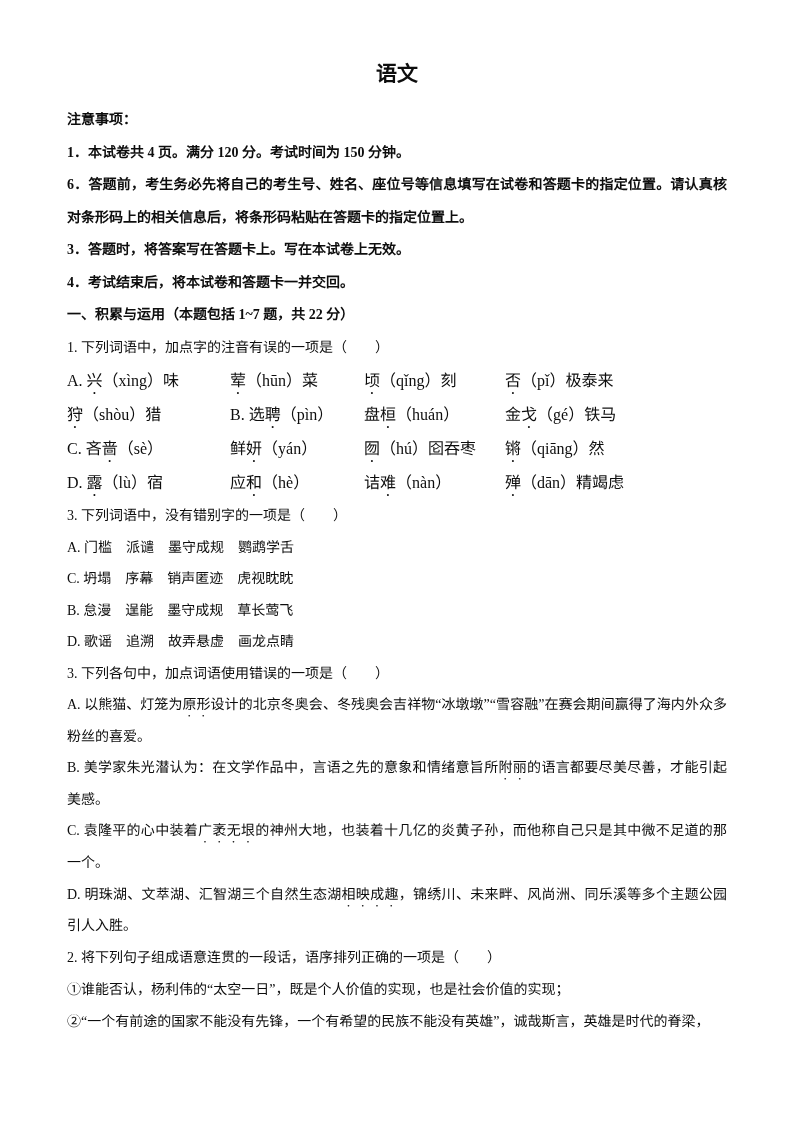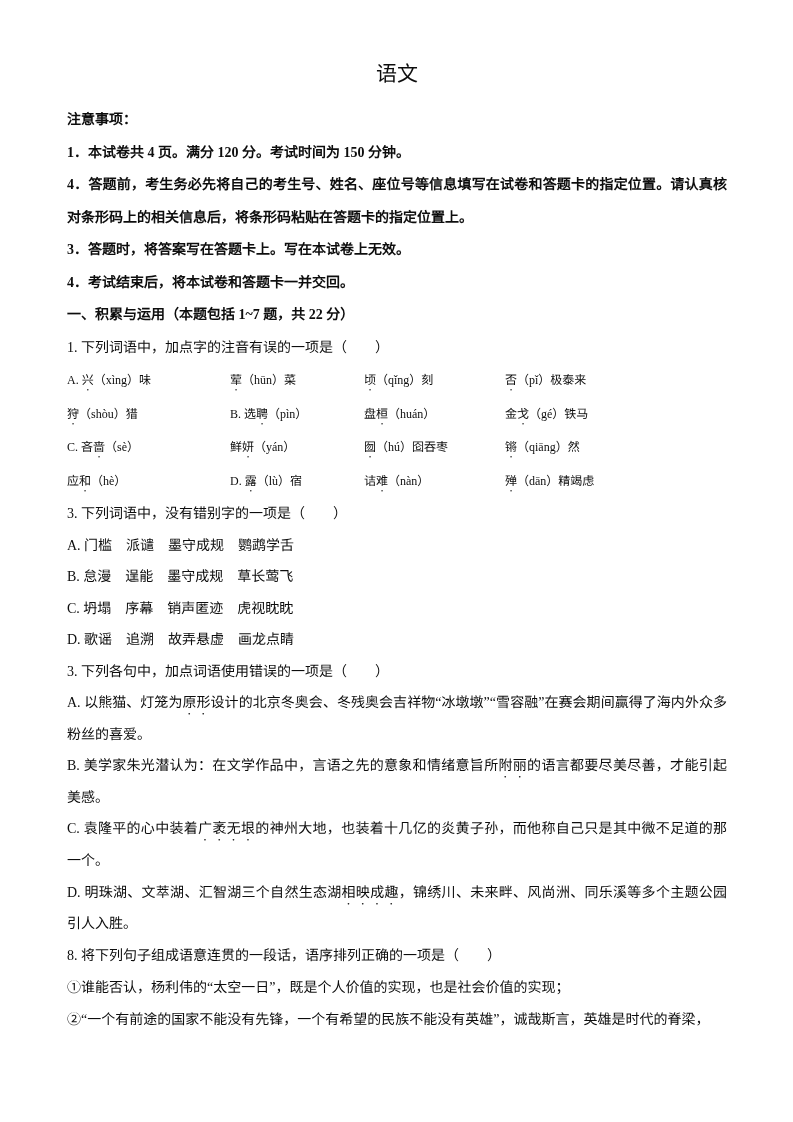--- a/index.html
+++ b/index.html
@@ -10,31 +10,31 @@
     color:#0d0d0d;
     font-family:"Liberation Serif","DejaVu Serif",serif;
     overflow:hidden;
     box-sizing:border-box;
   }
   .content { padding:60px 66px 0 67px; }
   .title {
     margin:0 0 16px 0;
     text-align:center;
     font-size:21px;
-    font-weight:400;
+    font-weight:700;
     line-height:28px;
   }
   p { margin:0; font-size:14px; text-align:justify; }
   .notice p { line-height:32.5px; font-weight:700; }
   .section-heading { font-weight:700; line-height:32.5px; }
   .stem { line-height:32.5px; }
   .q1-row {
     display:grid;
     grid-template-columns:163px 134px 141px auto;
-    font-size:12px;
+    font-size:16px;
     line-height:33.5px;
   }
   .q2-block p { line-height:31.5px; }
   .q3-block p { line-height:31.6px; }
   .q4-block p { line-height:32px; }
   
   .dt {
     -webkit-text-emphasis:filled dot;
     -webkit-text-emphasis-position:under left;
     text-emphasis:filled dot;
@@ -45,21 +45,21 @@
 <body>
 
 <div class="page">
   <div class="content">
 
     <h1 class="title">语文</h1>
 
     <div class="notice">
       <p>注意事项：</p>
       <p>1．本试卷共 4 页。满分 120 分。考试时间为 150 分钟。</p>
-      <p>4．答题前，考生务必先将自己的考生号、姓名、座位号等信息填写在试卷和答题卡的指定位置。请认真核对条形码上的相关信息后，将条形码粘贴在答题卡的指定位置上。</p>
+      <p>6．答题前，考生务必先将自己的考生号、姓名、座位号等信息填写在试卷和答题卡的指定位置。请认真核对条形码上的相关信息后，将条形码粘贴在答题卡的指定位置上。</p>
       <p>3．答题时，将答案写在答题卡上。写在本试卷上无效。</p>
       <p>4．考试结束后，将本试卷和答题卡一并交回。</p>
     </div>
 
     <p class="section-heading">一、积累与运用（本题包括 1~7 题，共 22 分）</p>
 
     <div class="q1-block">
       <p class="stem">1. 下列词语中，加点字的注音有误的一项是（　　）</p>
       <div class="q1-row">
         <span>A. <span class="dt">兴</span>（xìng）味</span>
@@ -73,43 +73,43 @@
         <span>盘<span class="dt">桓</span>（huán）</span>
         <span>金<span class="dt">戈</span>（gé）铁马</span>
       </div>
       <div class="q1-row">
         <span>C. 吝<span class="dt">啬</span>（sè）</span>
         <span>鲜<span class="dt">妍</span>（yán）</span>
         <span><span class="dt">囫</span>（hú）囵吞枣</span>
         <span><span class="dt">锵</span>（qiāng）然</span>
       </div>
       <div class="q1-row">
+        <span>D. <span class="dt">露</span>（lù）宿</span>
         <span>应<span class="dt">和</span>（hè）</span>
-        <span>D. <span class="dt">露</span>（lù）宿</span>
         <span>诘<span class="dt">难</span>（nàn）</span>
         <span><span class="dt">殚</span>（dān）精竭虑</span>
       </div>
     </div>
 
     <div class="q2-block">
       <p class="stem">3. 下列词语中，没有错别字的一项是（　　）</p>
       <p>A. 门槛　派谴　墨守成规　鹦鹉学舌</p>
+      <p>C. 坍塌　序幕　销声匿迹　虎视眈眈</p>
       <p>B. 怠漫　逞能　墨守成规　草长莺飞</p>
-      <p>C. 坍塌　序幕　销声匿迹　虎视眈眈</p>
       <p>D. 歌谣　追溯　故弄悬虚　画龙点睛</p>
     </div>
 
     <div class="q3-block">
       <p class="stem">3. 下列各句中，加点词语使用错误的一项是（　　）</p>
       <p>A. 以熊猫、灯笼为<span class="dt">原</span><span class="dt">形</span>设计的北京冬奥会、冬残奥会吉祥物“冰墩墩”“雪容融”在赛会期间赢得了海内外众多粉丝的喜爱。</p>
       <p>B. 美学家朱光潜认为：在文学作品中，言语之先的意象和情绪意旨所<span class="dt">附</span><span class="dt">丽</span>的语言都要尽美尽善，才能引起美感。</p>
       <p>C. 袁隆平的心中装着<span class="dt">广</span><span class="dt">袤</span><span class="dt">无</span><span class="dt">垠</span>的神州大地，也装着十几亿的炎黄子孙，而他称自己只是其中微不足道的那一个。</p>
       <p>D. 明珠湖、文萃湖、汇智湖三个自然生态湖<span class="dt">相</span><span class="dt">映</span><span class="dt">成</span><span class="dt">趣</span>，锦绣川、未来畔、风尚洲、同乐溪等多个主题公园引人入胜。</p>
     </div>
 
     <div class="q4-block">
-      <p class="stem">8. 将下列句子组成语意连贯的一段话，语序排列正确的一项是（　　）</p>
+      <p class="stem">2. 将下列句子组成语意连贯的一段话，语序排列正确的一项是（　　）</p>
       <p>①谁能否认，杨利伟的“太空一日”，既是个人价值的实现，也是社会价值的实现；</p>
       <p>②“一个有前途的国家不能没有先锋，一个有希望的民族不能没有英雄”，诚哉斯言，英雄是时代的脊梁，</p>
     </div>
 
   </div>
 </div>
 
 </body></html>

